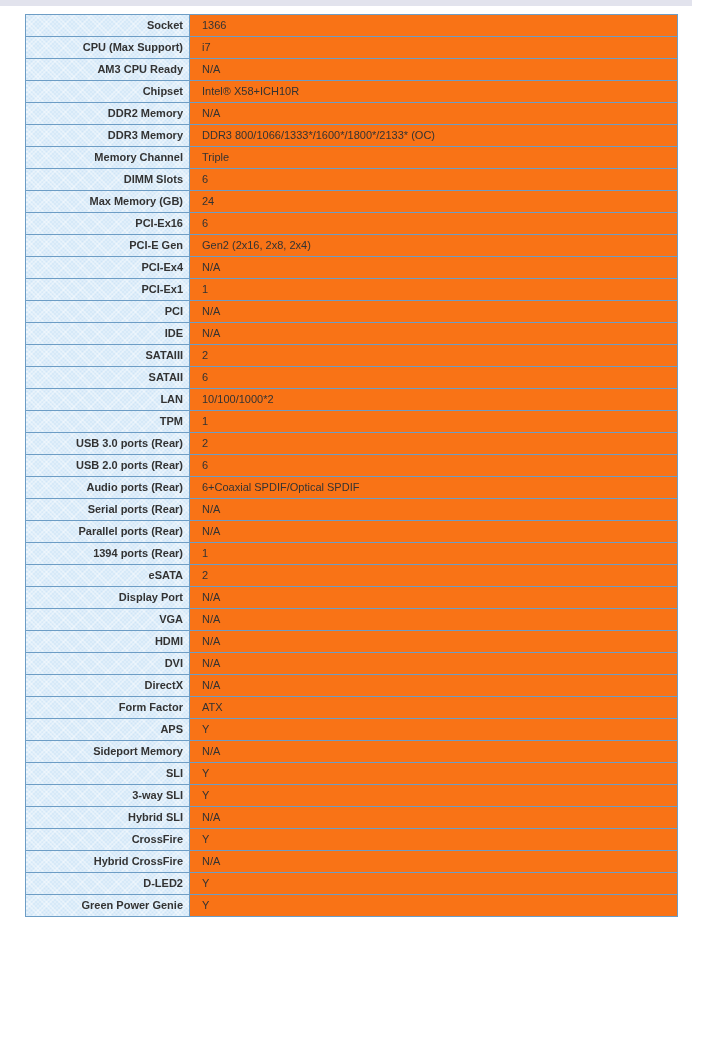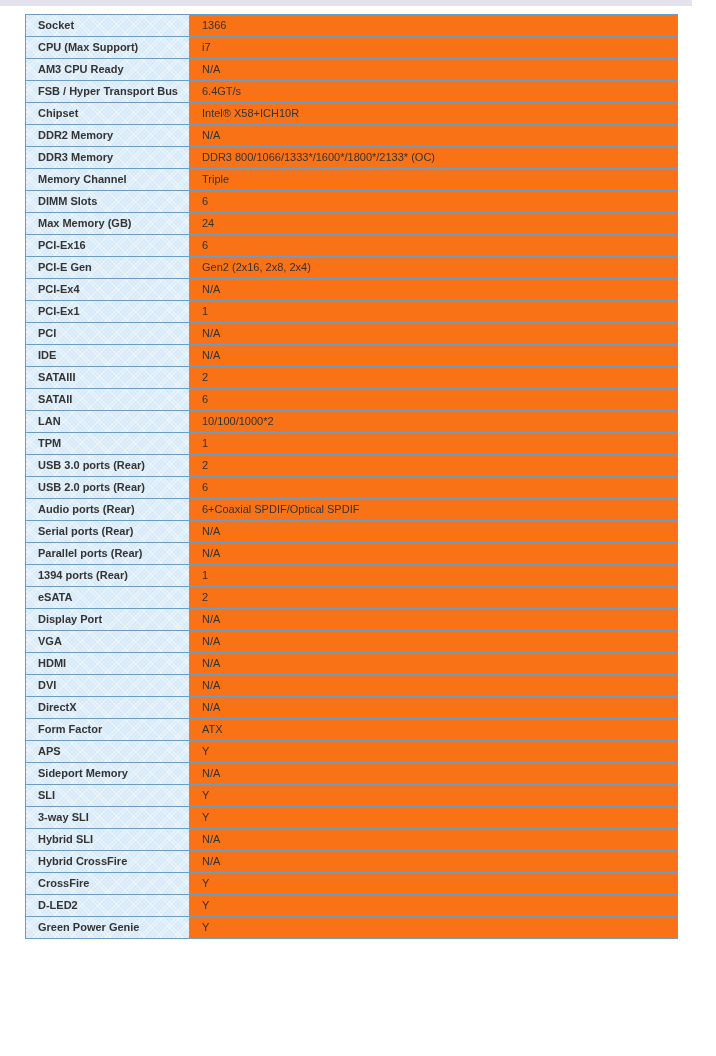--- a/index.html
+++ b/index.html
@@ -41,20 +41,21 @@
     vertical-align: middle;
     padding: 4px 6px 4px 12px;
   }
   td.label-cell {
     width: 145px;
     font-weight: bold;
     background-color: #cfe5f7;
     background-image:
       repeating-linear-gradient(45deg, rgba(255,255,255,0.55) 0px, rgba(255,255,255,0.55) 1px, transparent 1px, transparent 3px),
       repeating-linear-gradient(-45deg, rgba(255,255,255,0.55) 0px, rgba(255,255,255,0.55) 1px, transparent 1px, transparent 3px);
+    text-align: right;
   }
   td.value-cell {
     background: #f97316;
     padding-left: 15px;
     font-weight: normal;
     color: #3c3c3c;
   }
 </style>
 </head>
 <body>
@@ -70,24 +71,20 @@
         </tr>
         <tr>
           <td class="label-cell">CPU (Max Support)</td>
           <td class="value-cell">i7</td>
         </tr>
         <tr>
           <td class="label-cell">AM3 CPU Ready</td>
           <td class="value-cell">N/A</td>
         </tr>
         <tr>
-          <td class="label-cell">FSB / Hyper Transport Bus</td>
-          <td class="value-cell">6.4GT/s</td>
-        </tr>
-        <tr>
           <td class="label-cell">Chipset</td>
           <td class="value-cell">Intel® X58+ICH10R</td>
         </tr>
         <tr>
           <td class="label-cell">DDR2 Memory</td>
           <td class="value-cell">N/A</td>
         </tr>
         <tr>
           <td class="label-cell">DDR3 Memory</td>
           <td class="value-cell">DDR3 800/1066/1333*/1600*/1800*/2133* (OC)</td>
@@ -210,26 +207,26 @@
         </tr>
         <tr>
           <td class="label-cell">3-way SLI</td>
           <td class="value-cell">Y</td>
         </tr>
         <tr>
           <td class="label-cell">Hybrid SLI</td>
           <td class="value-cell">N/A</td>
         </tr>
         <tr>
+          <td class="label-cell">CrossFire</td>
+          <td class="value-cell">Y</td>
+        </tr>
+        <tr>
           <td class="label-cell">Hybrid CrossFire</td>
           <td class="value-cell">N/A</td>
-        </tr>
-        <tr>
-          <td class="label-cell">CrossFire</td>
-          <td class="value-cell">Y</td>
         </tr>
         <tr>
           <td class="label-cell">D-LED2</td>
           <td class="value-cell">Y</td>
         </tr>
         <tr>
           <td class="label-cell">Green Power Genie</td>
           <td class="value-cell">Y</td>
         </tr>
       </tbody>

